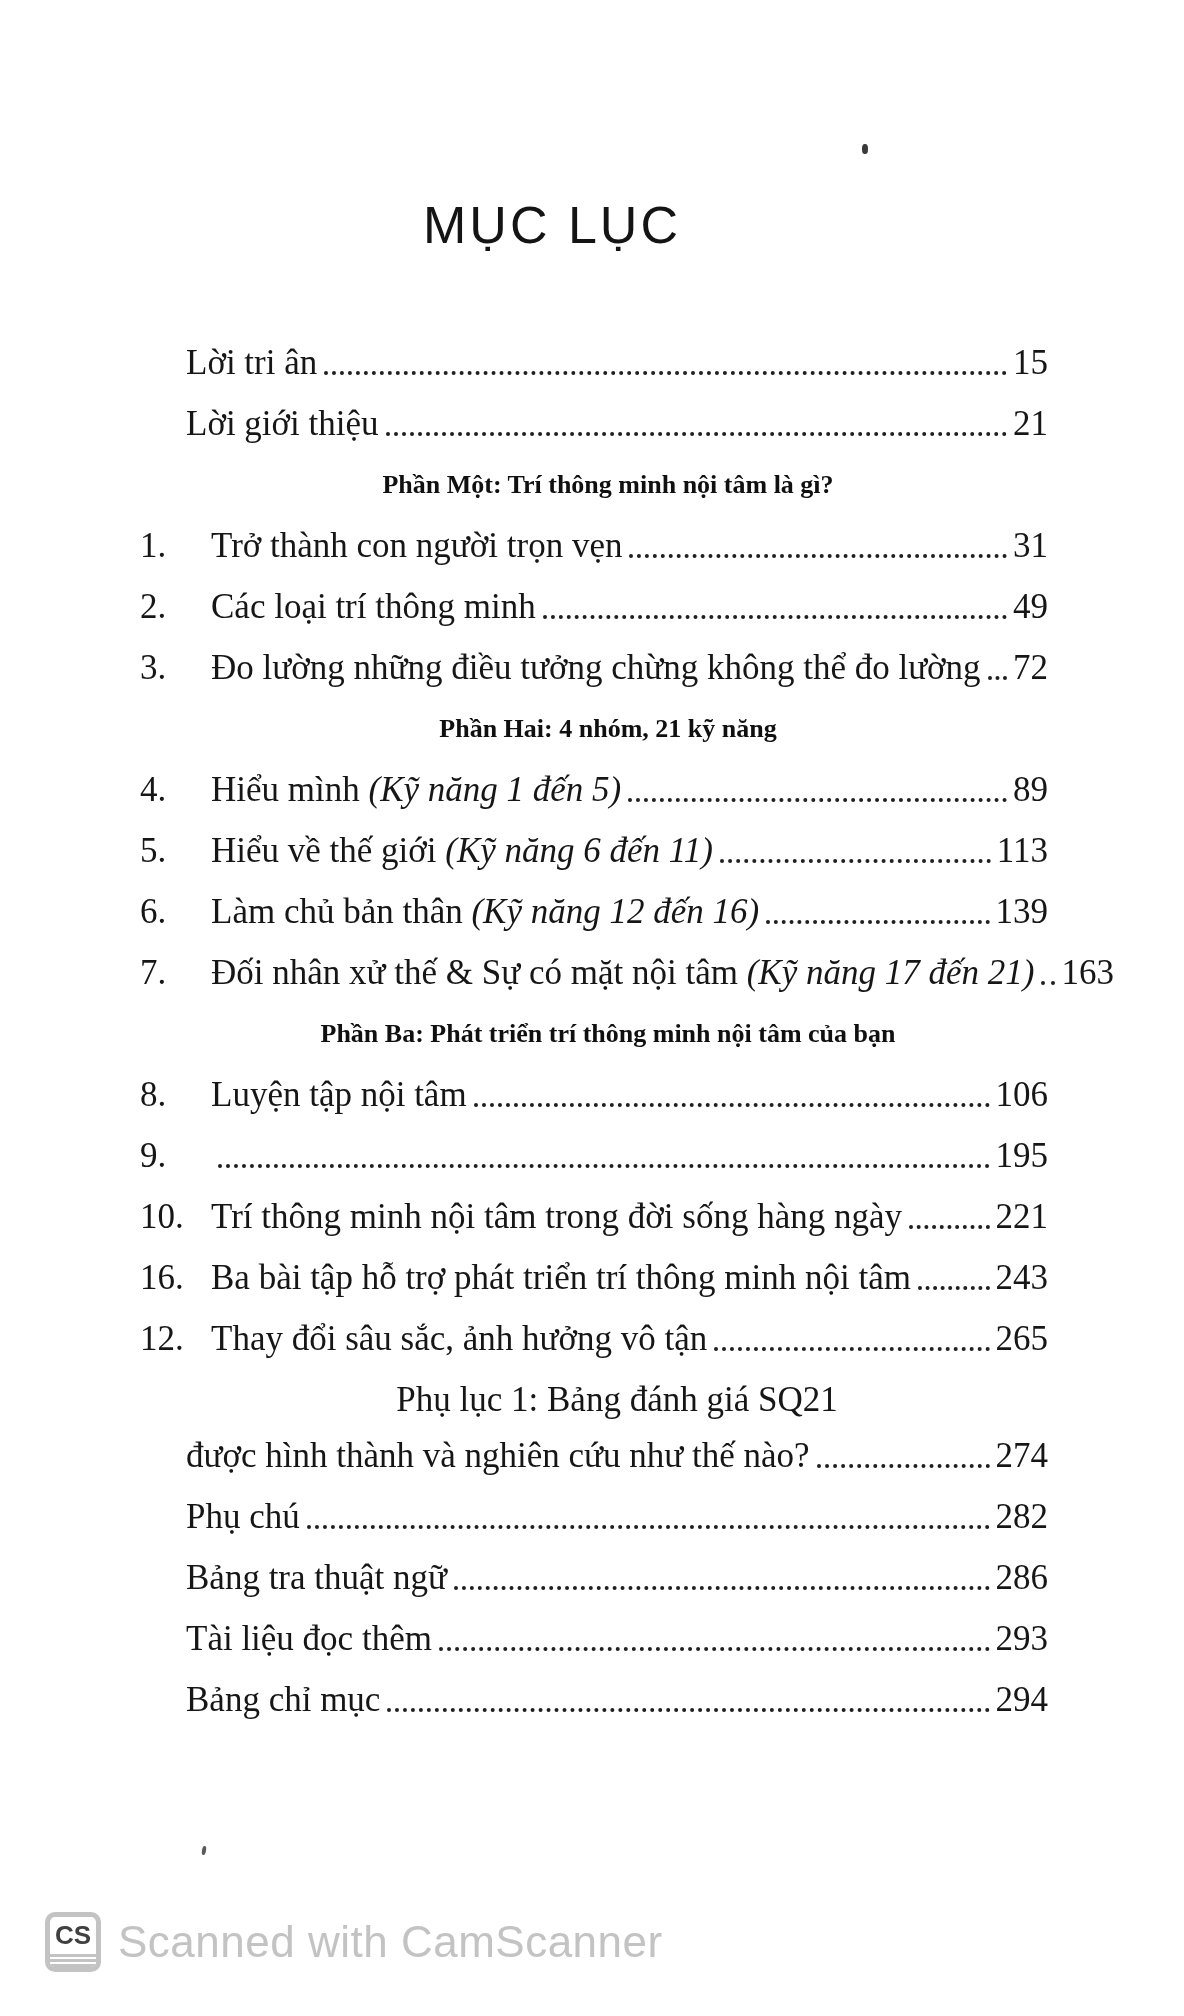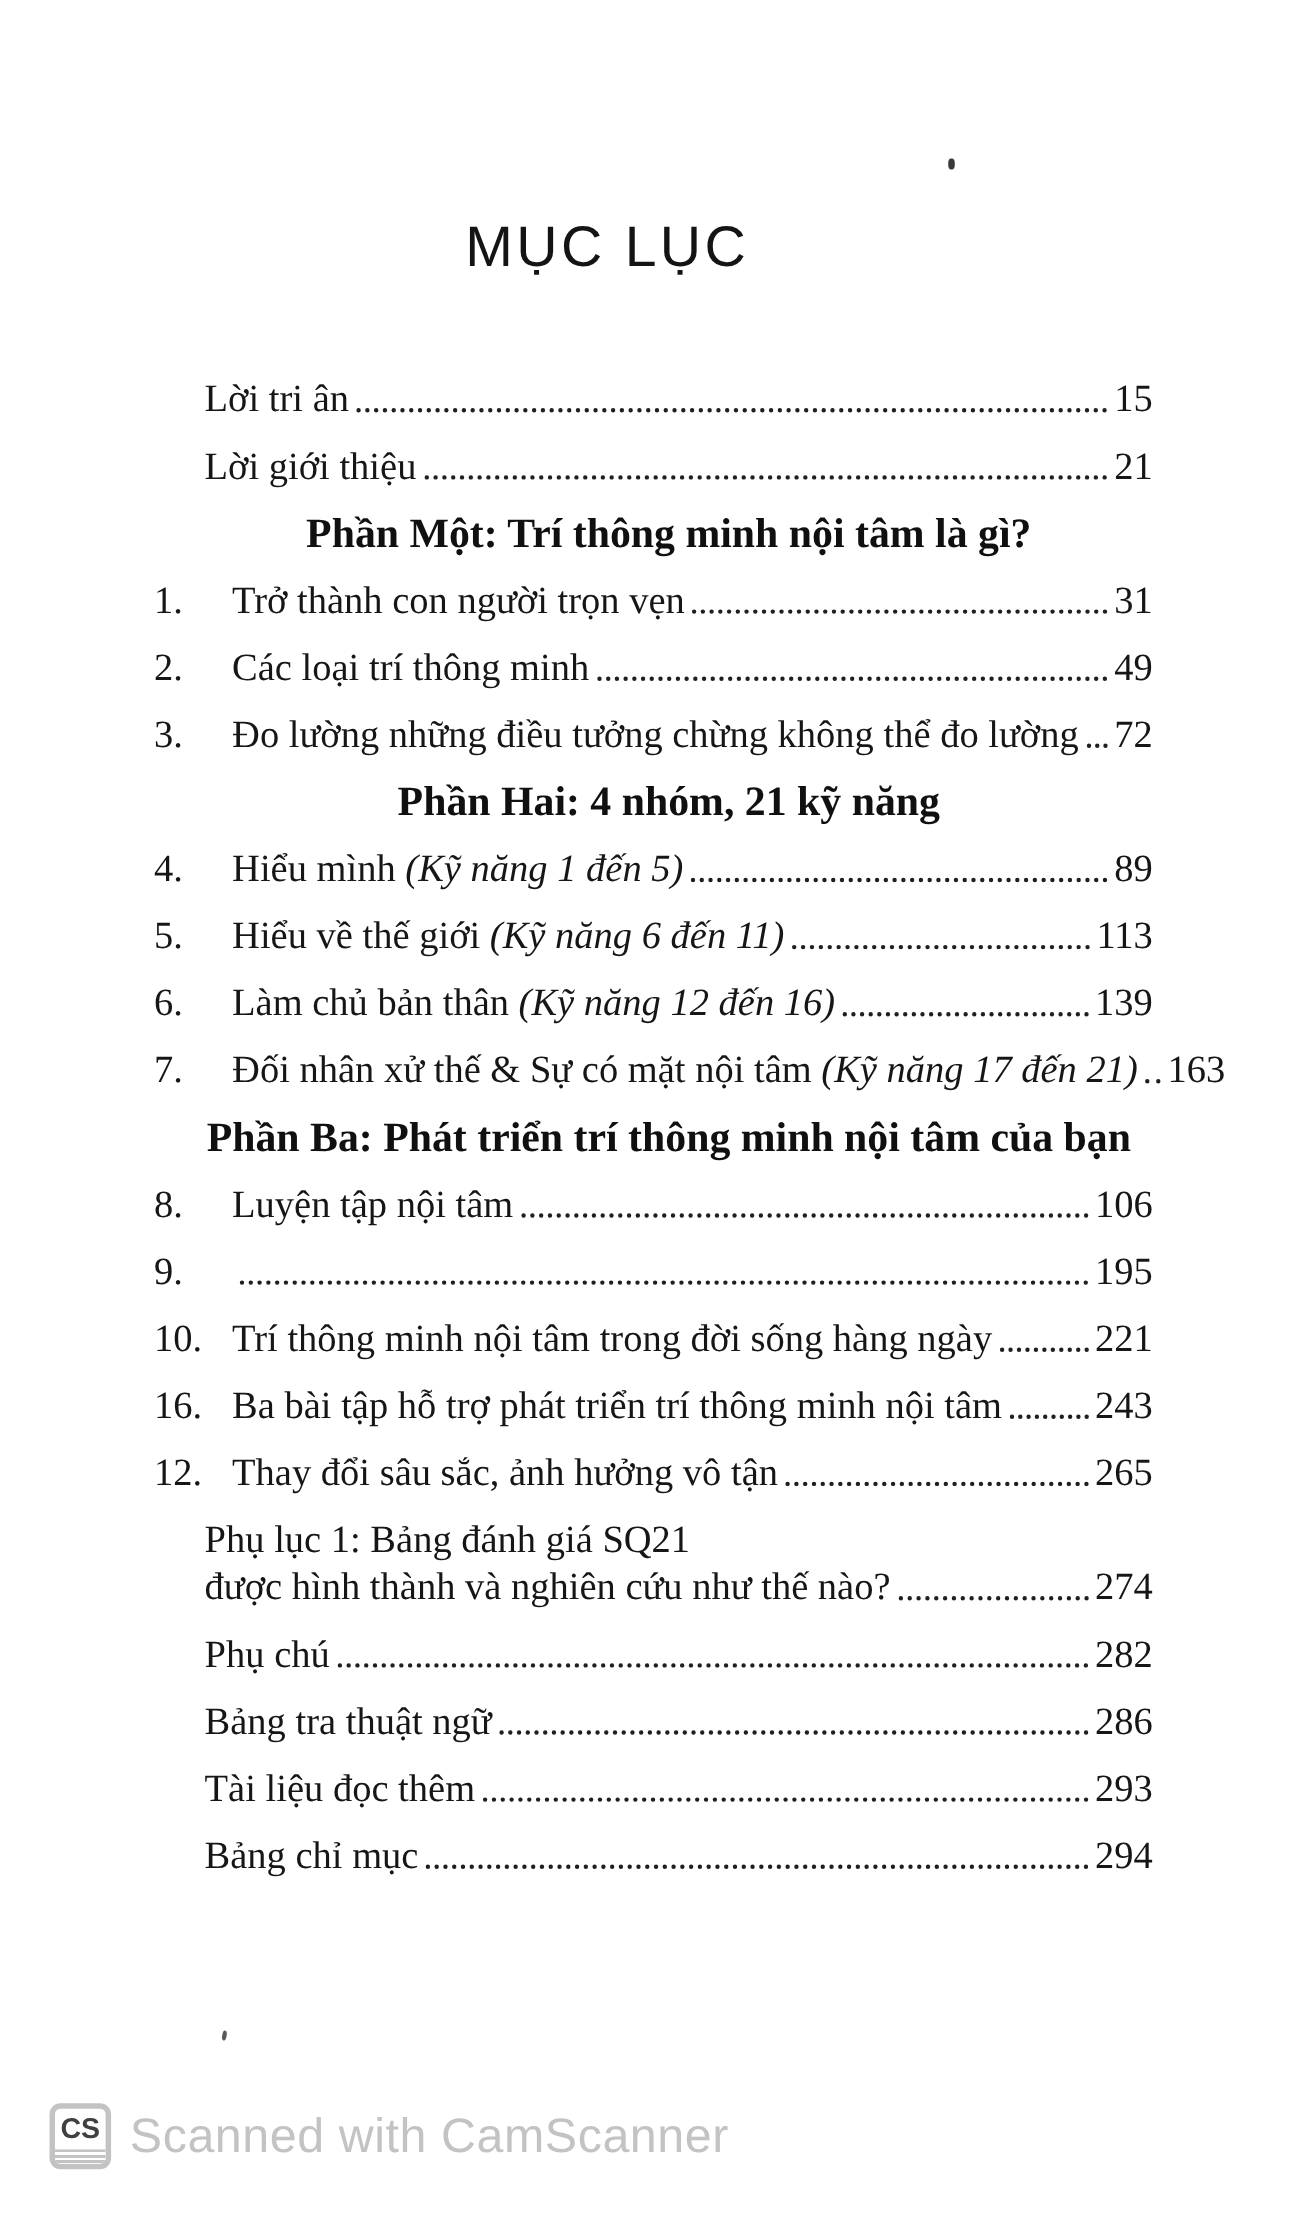--- a/index.html
+++ b/index.html
@@ -31,21 +31,21 @@
     padding-left:140px;
   }
   .toc-row{
     display:flex;
     align-items:baseline;
     font-size:35px;
     line-height:42px;
     margin-bottom:19px;
     white-space:nowrap;
   }
-  .toc-row.compact{ margin-bottom:1px; }
+  .toc-row.compact{ margin-bottom:14px;justify-content:center; }
   .toc-row .num{
     flex:0 0 71px;
     font-size:35px;
   }
   .toc-row.unnumbered{ padding-left:46px; }
   .toc-row .label{ flex:0 0 auto; }
   .toc-row .label .it{ font-style:italic; }
   .leader{
     flex:1 1 auto;
     border-bottom:4px dotted #1f1f1f;
@@ -53,21 +53,21 @@
     margin:0 6px 9px 7px;
     min-width:14px;
   }
   .pagenum{
     flex:0 0 auto;
     font-size:35px;
   }
   .section-heading{
     text-align:center;
     font-weight:bold;
-    font-size:38px;
+    font-size:26px;
     line-height:42px;
     margin-bottom:19px;
     transform:translateX(14px);
     color:#101010;
     white-space:nowrap;
   }
   
   .artifact{ position:absolute; background:#3a3a3a; border-radius:45%; }
   .artifact.a1{ left:862px; top:144px; width:6px; height:10px; }
   .artifact.a2{ left:202px; top:1846px; width:4px; height:9px; background:#5a5a5a; transform:rotate(10deg); }

